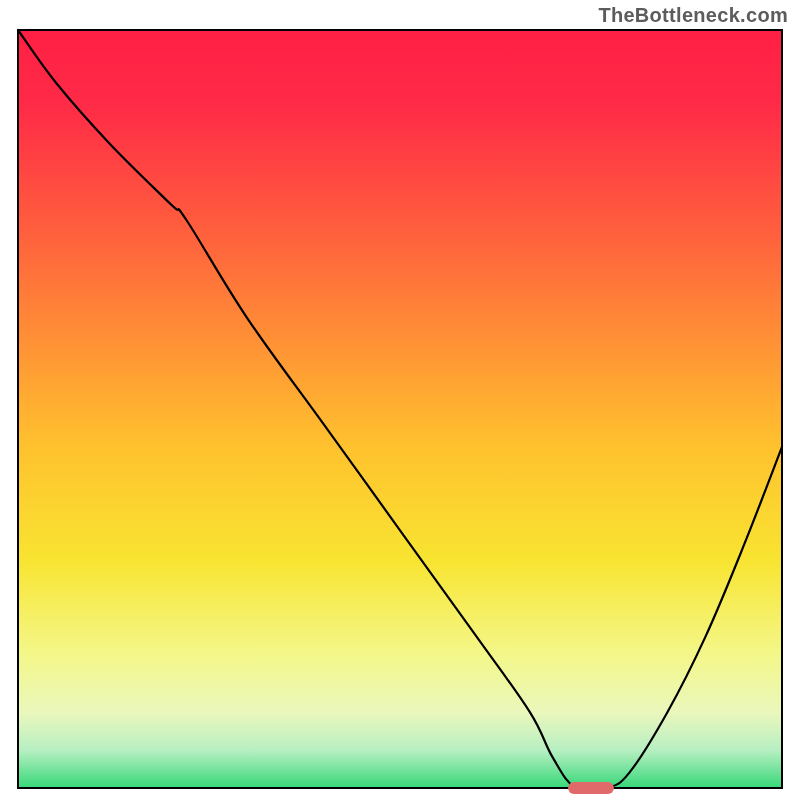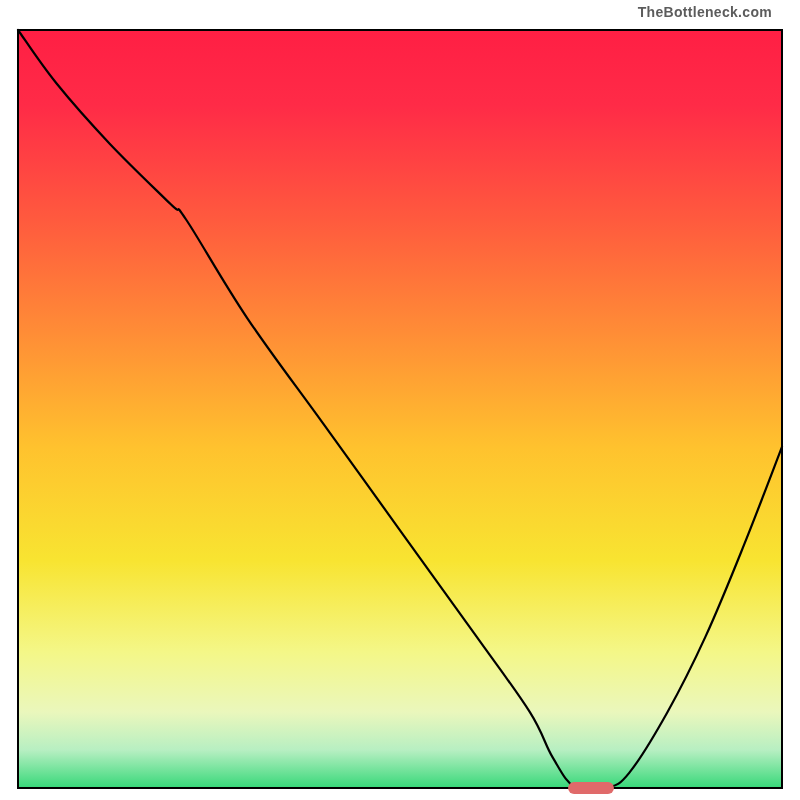--- a/index.html
+++ b/index.html
@@ -12,22 +12,22 @@
   }
   .frame {
     position: relative;
     width: 800px;
     height: 800px;
     box-sizing: border-box;
   }
   .watermark {
     position: absolute;
     top: 4px;
-    right: 28px;
-    font-size: 14px;
+    right: 12px;
+    font-size: 20px;
     font-weight: 600;
     color: #5c5c5c;
     letter-spacing: 0.3px;
   }
   svg {
     display: block;
   }
 </style>
 </head>
 <body>

